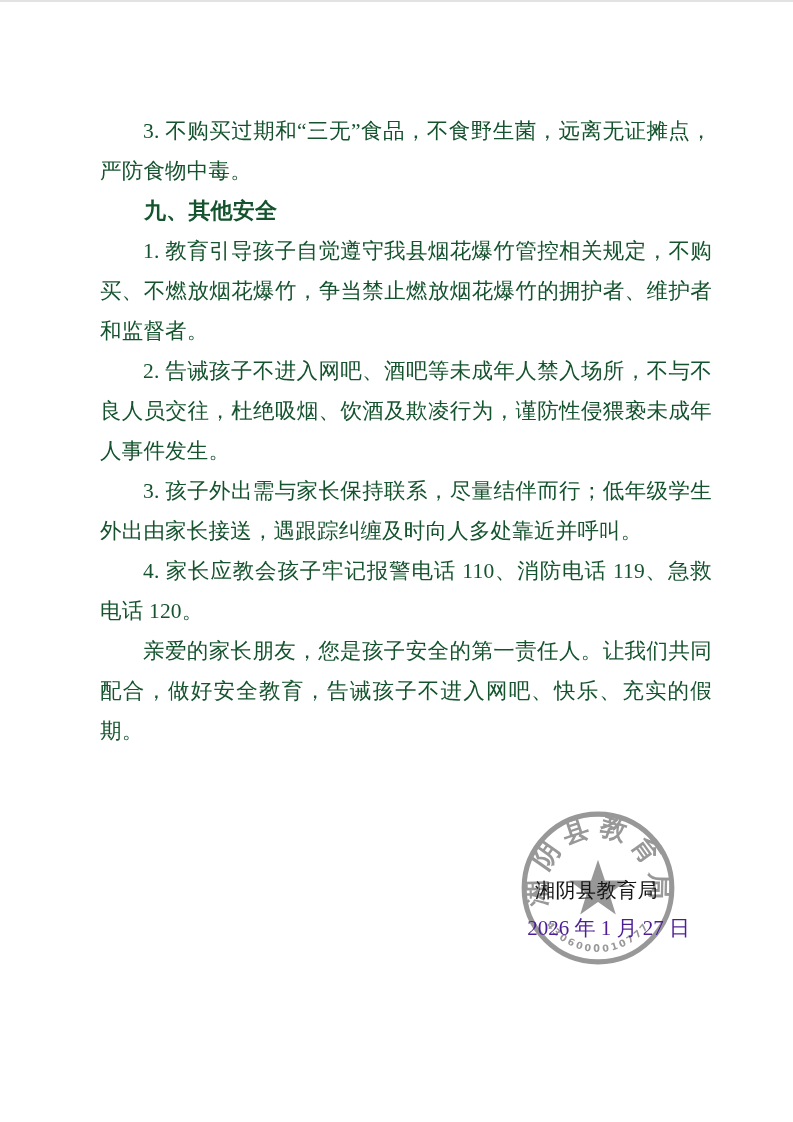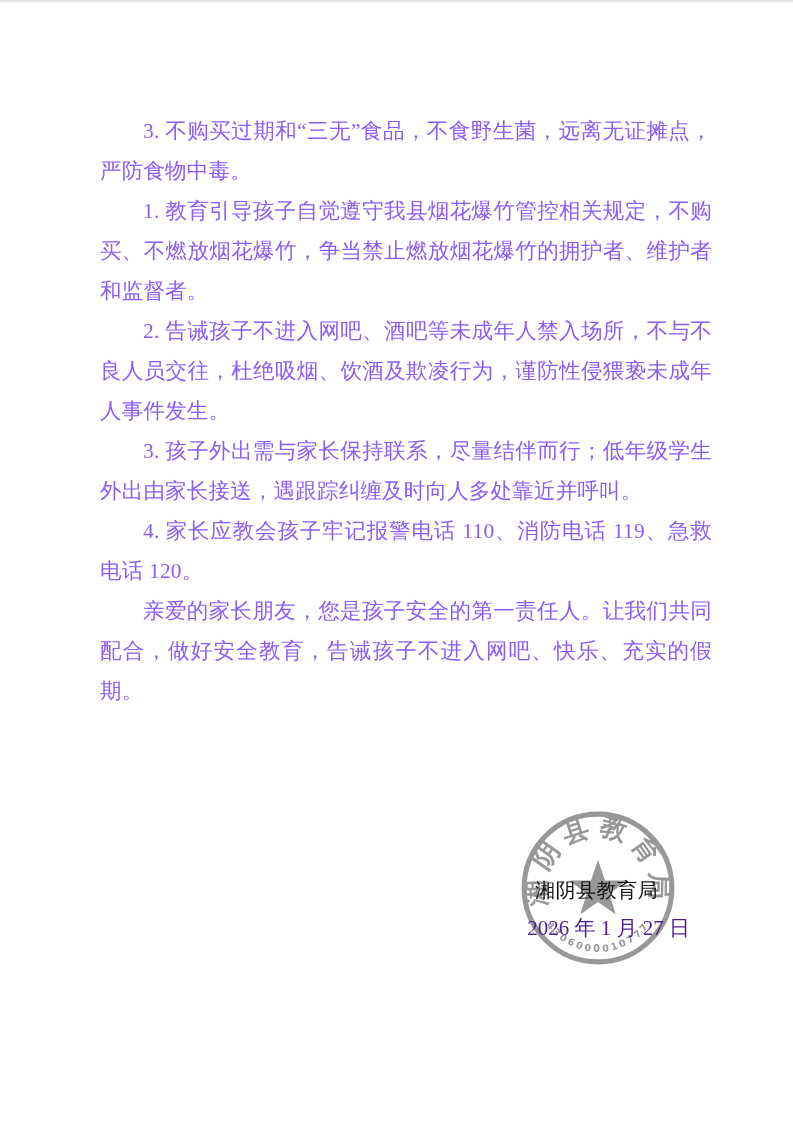--- a/index.html
+++ b/index.html
@@ -25,21 +25,21 @@
   .content {
     position: absolute;
     left: 100px;
     top: 111px;
     width: 612px;
   }
   .content p {
     margin: 0;
     font-size: 21.5px;
     line-height: 40px;
-    color: #8b5cf6;
+    color: #14532d;
     text-align: justify;
     text-indent: 2em;
     letter-spacing: 0.2px;
   }
   .content p.heading {
     font-family: "Liberation Sans", "DejaVu Sans", sans-serif;
     font-weight: bold;
     font-size: 22px;
     text-align: left;
   }
@@ -84,20 +84,21 @@
   }
 </style>
 </head>
 <body>
 
 <div class="page">
   <div class="scan-edge"></div>
 
   <div class="content">
     <p>3. 不购买过期和“三无”食品，不食野生菌，远离无证摊点，严防食物中毒。</p>
+    <p class="heading">九、其他安全</p>
     <p>1. 教育引导孩子自觉遵守我县烟花爆竹管控相关规定，不购买、不燃放烟花爆竹，争当禁止燃放烟花爆竹的拥护者、维护者和监督者。</p>
     <p>2. 告诫孩子不进入网吧、酒吧等未成年人禁入场所，不与不良人员交往，杜绝吸烟、饮酒及欺凌行为，谨防性侵猥亵未成年人事件发生。</p>
     <p>3. 孩子外出需与家长保持联系，尽量结伴而行；低年级学生外出由家长接送，遇跟踪纠缠及时向人多处靠近并呼叫。</p>
     <p>4. 家长应教会孩子牢记报警电话 110、消防电话 119、急救电话 120。</p>
     <p>亲爱的家长朋友，您是孩子安全的第一责任人。让我们共同配合，做好安全教育，告诫孩子不进入网吧、快乐、充实的假期。</p>
   </div>
 
   <svg class="seal-svg" viewBox="0 0 170 170">
     <defs>
       <path id="sealTopArc" d="M 36.1 102.8 A 52 52 0 1 1 133.9 102.8" fill="none"></path>

